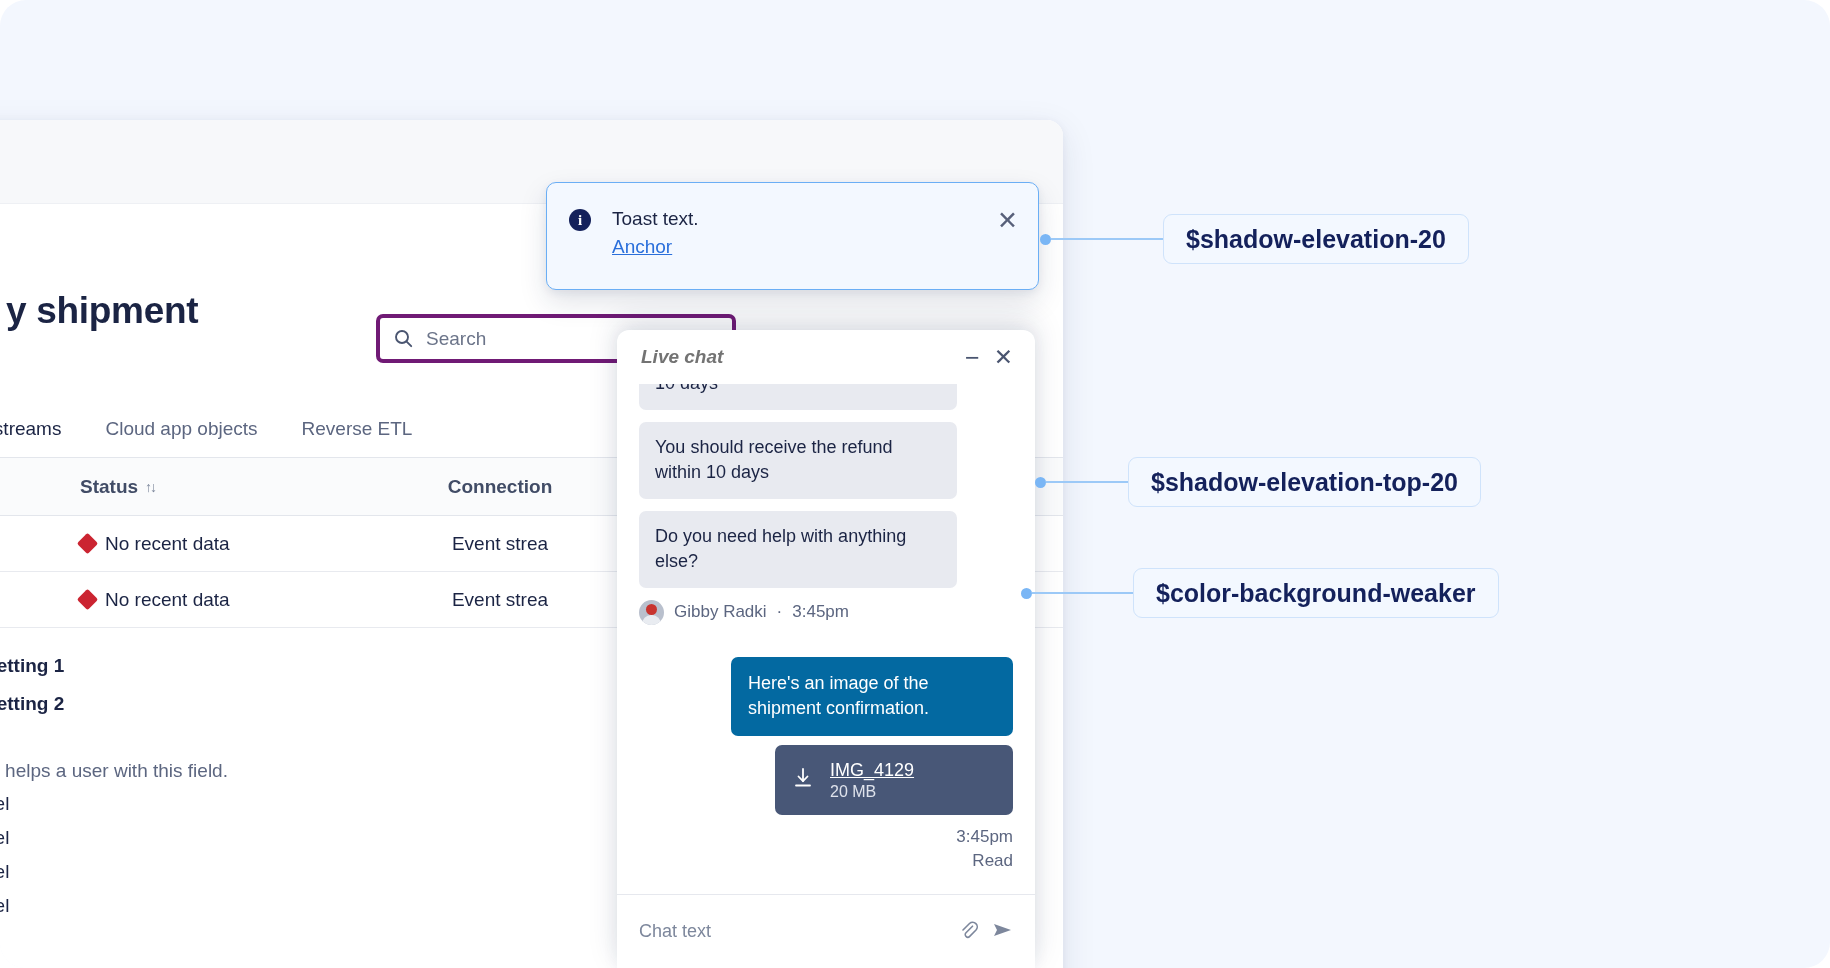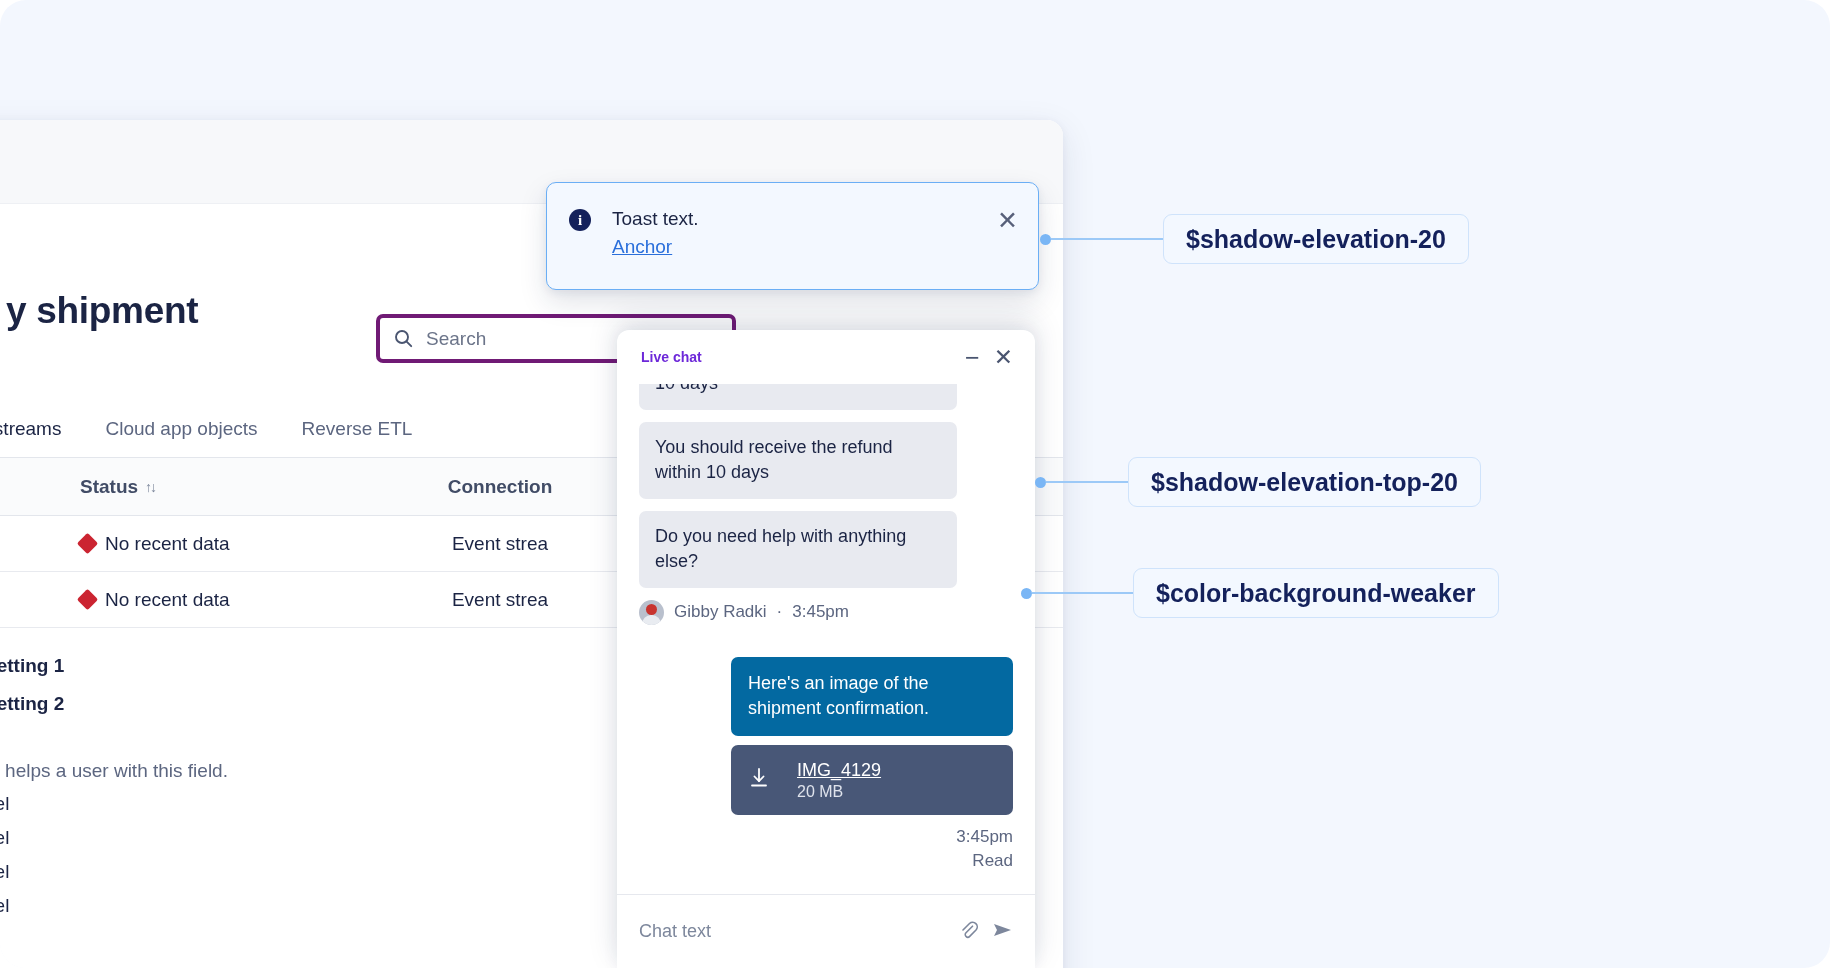--- a/index.html
+++ b/index.html
@@ -258,23 +258,24 @@
   .chat-header {
     height: 54px;
     display: flex;
     align-items: center;
     padding: 0 22px 0 24px;
     gap: 14px;
     flex: none;
   }
   .chat-title {
     flex: 1;
-    font-size: 14px;
+    font-size: 19px;
     font-weight: bold;
-    color: #6d28d9;
+    color: #737373;
+    font-style: italic;
   }
   .chat-min, .chat-close {
     font-size: 23px;
     color: #4a5570;
     line-height: 1;
   }
   .chat-min { font-size: 25px; }
 
   .chat-scroll {
     flex: 1;
@@ -337,26 +338,26 @@
     padding: 14px 17px;
     font-size: 18px;
     line-height: 1.42;
     width: 282px;
     margin-left: auto;
     margin-bottom: 9px;
   }
   .file-bubble {
     background: #485777;
     border-radius: 7px;
-    width: 282px;
+    width: 238px;
     margin-left: auto;
     padding: 14px 17px;
     display: flex;
     align-items: center;
-    gap: 27px;
+    gap: 16px;
   }
   .dl-icon { flex: none; }
   .file-name {
     font-size: 18px;
     color: #ffffff;
     text-decoration: underline;
     display: block;
     line-height: 1.25;
   }
   .file-size {

